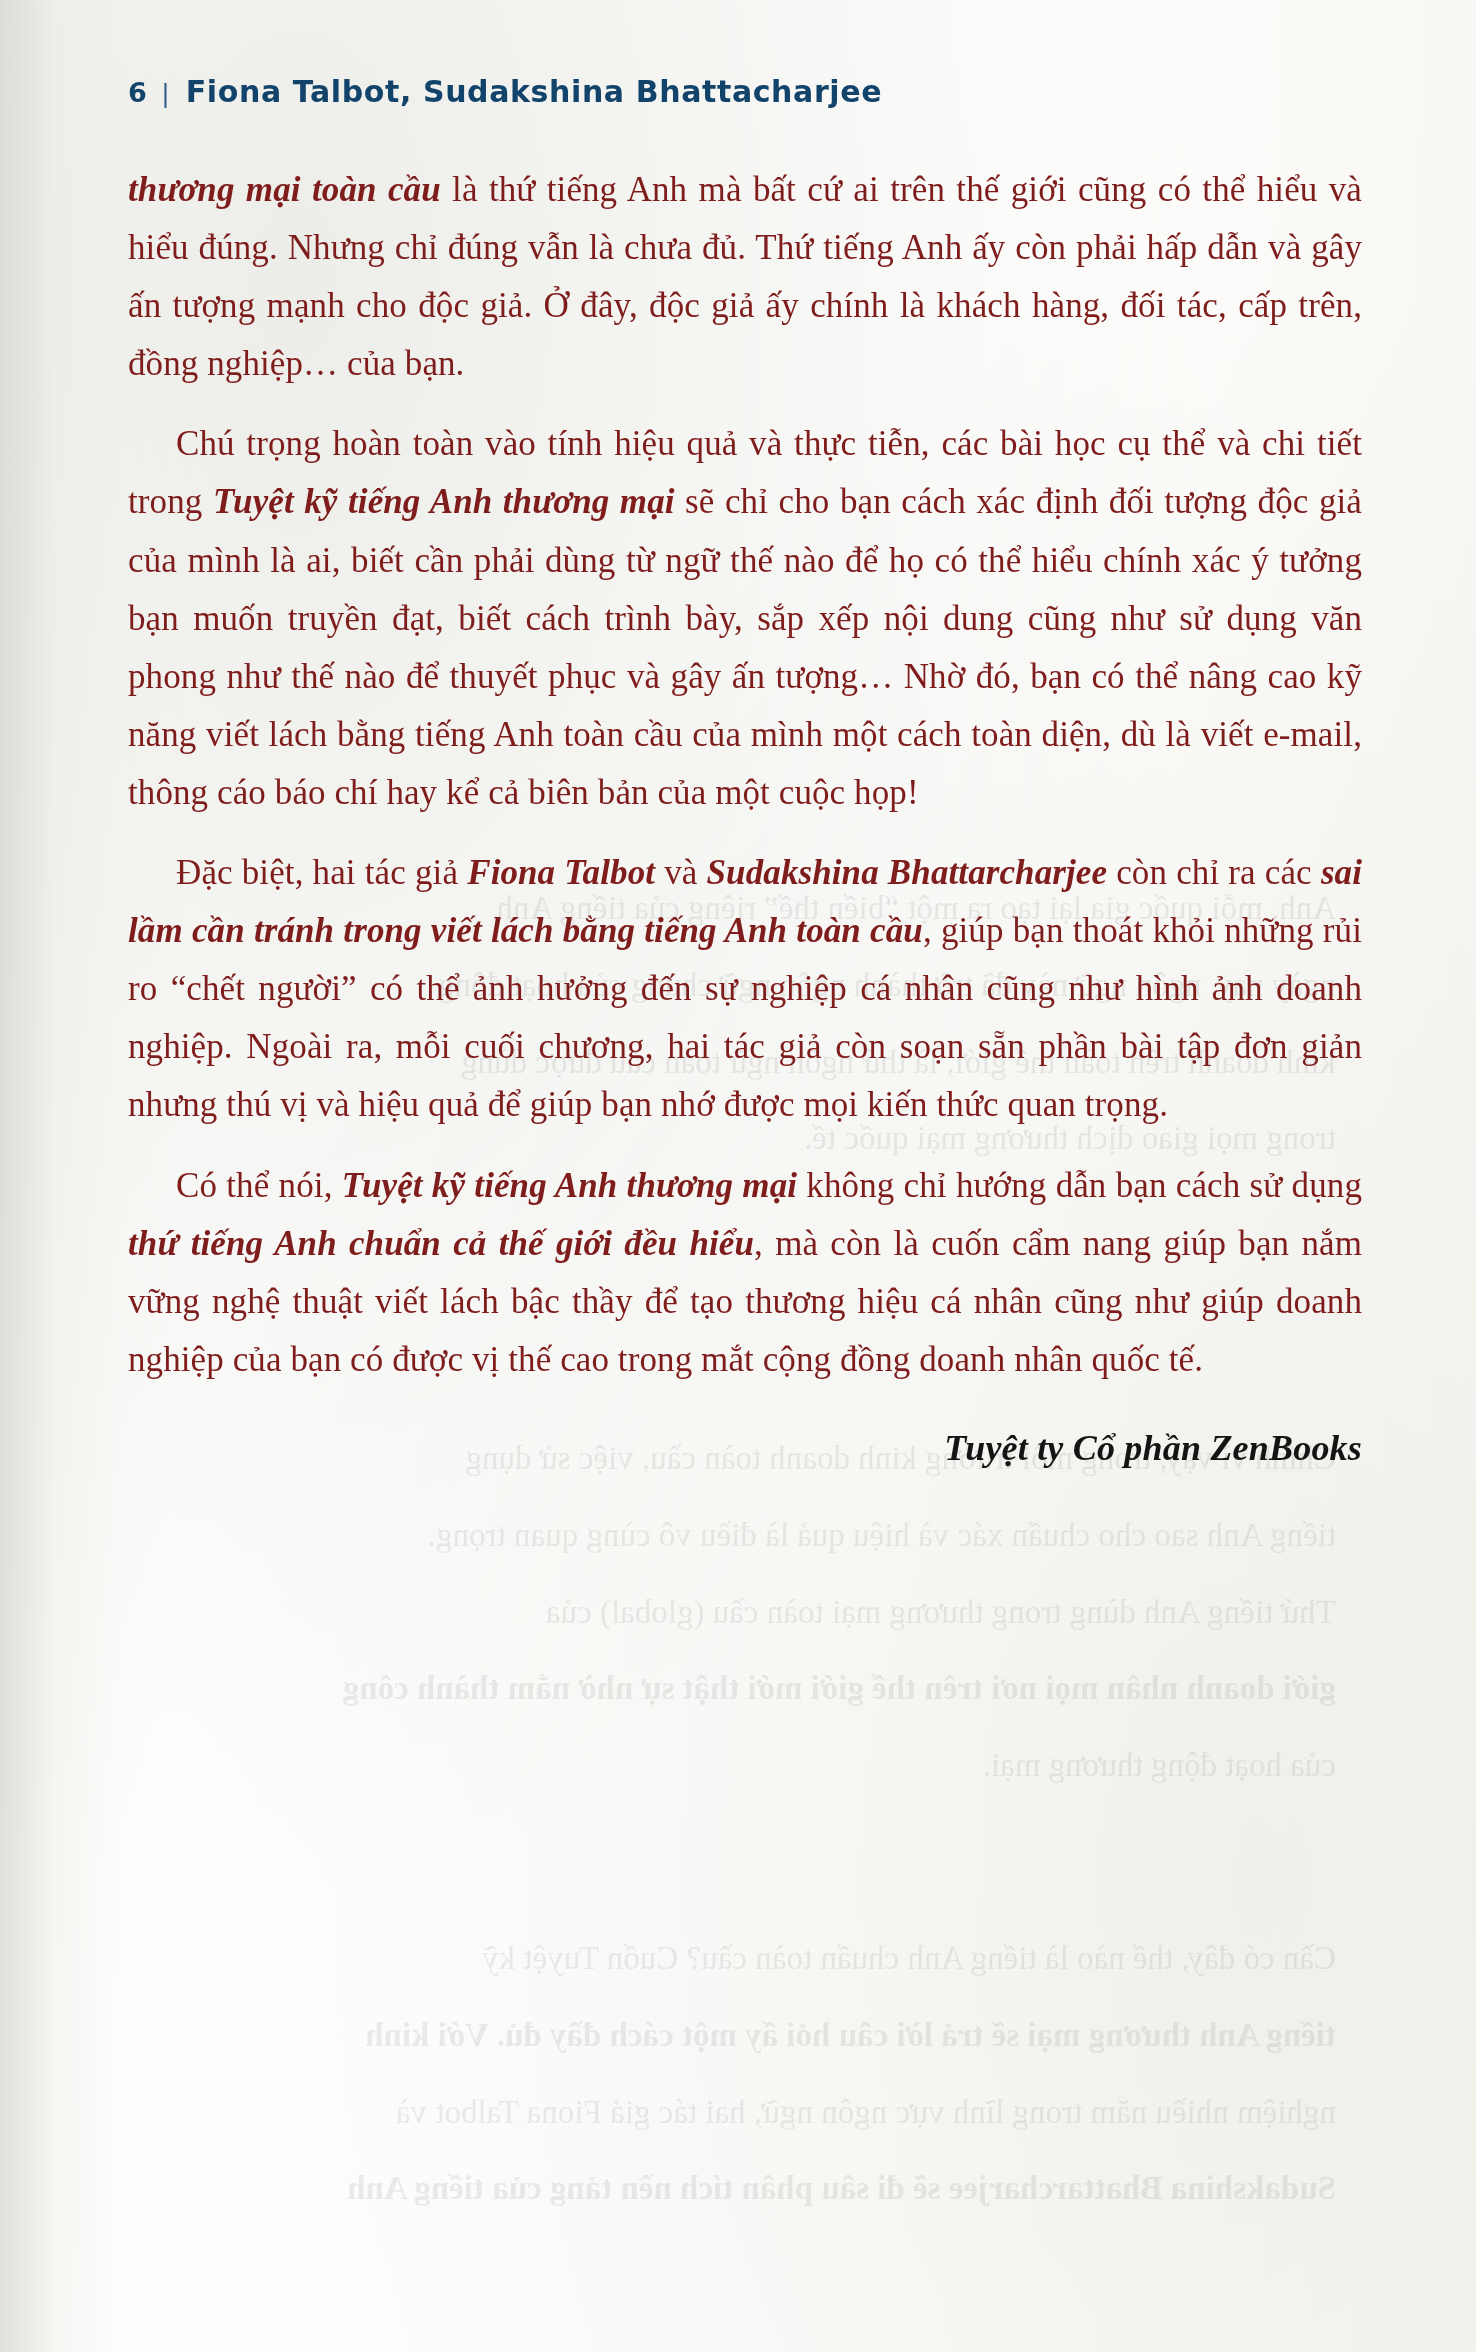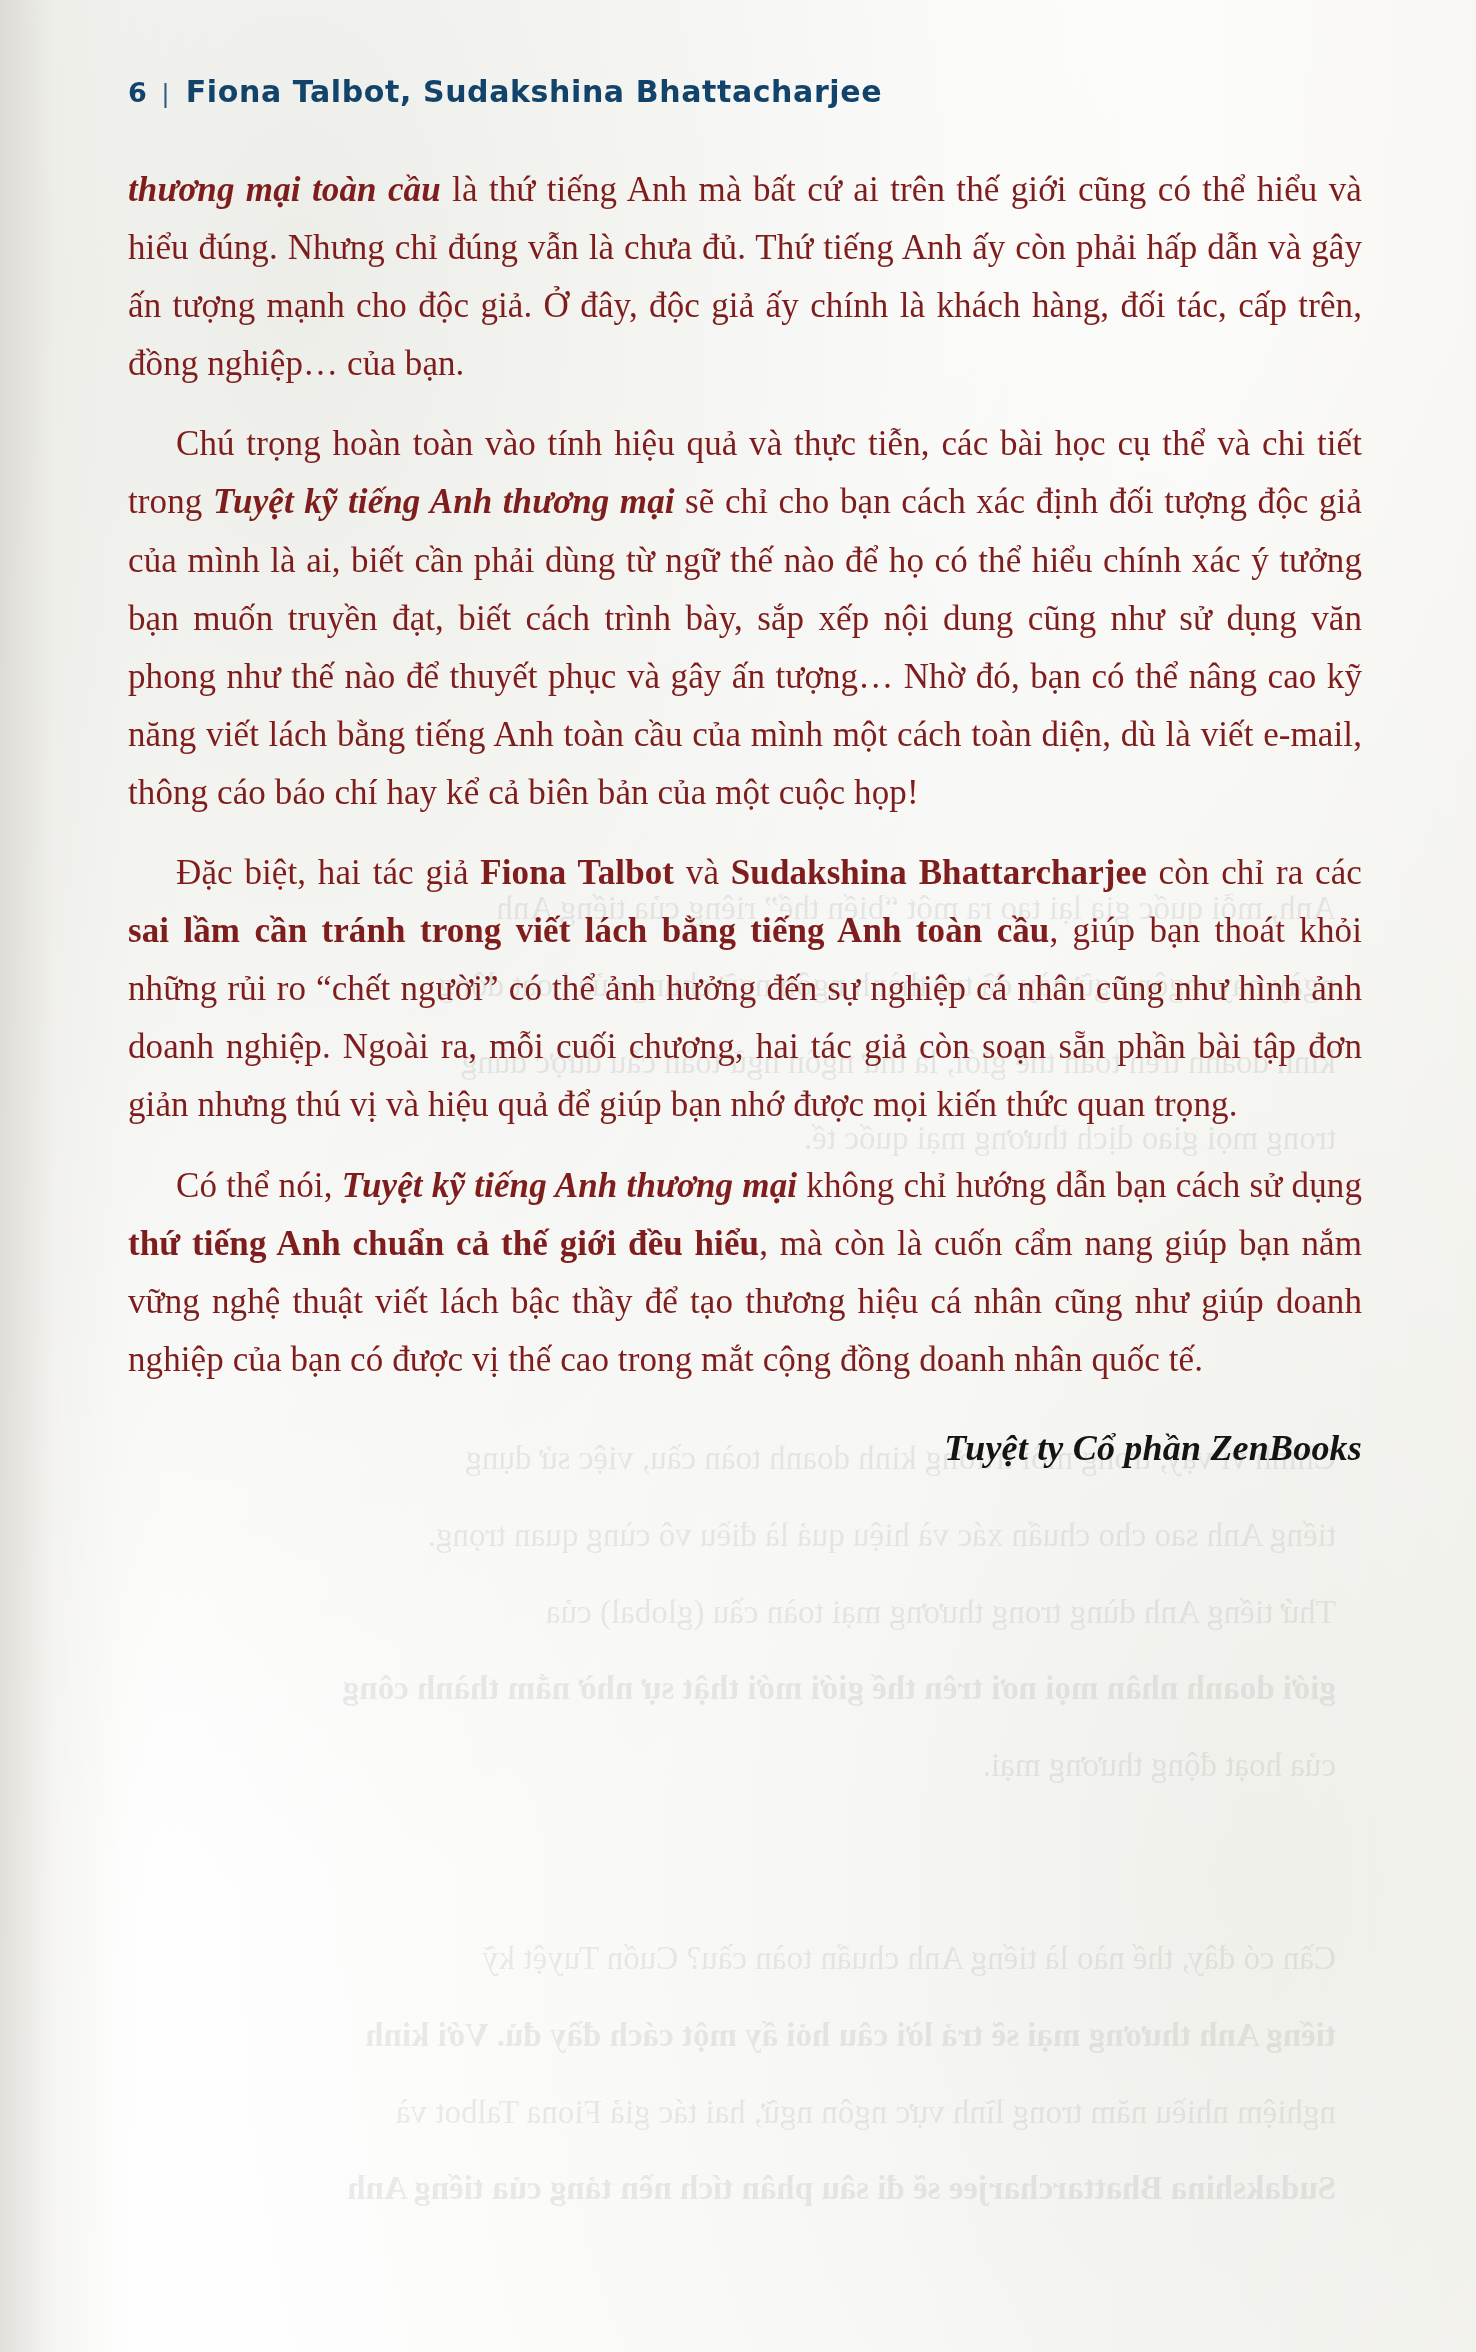--- a/index.html
+++ b/index.html
@@ -85,21 +85,21 @@
     text-justify: inter-word;
     letter-spacing: 0.1px;
   }
   p.para.indent { text-indent: 48px; }
   p.para.tight { margin-bottom: 20px; }
 
   em.bi {
     font-style: italic;
     font-weight: 700;
   }
-  strong.bd { font-weight: 700; }
+  strong.bd { font-weight: 700; font-style: italic; }
 
   .signature {
     margin: 38px 0 0 0;
     text-align: right;
     font-size: 36px;
     font-weight: 700;
     font-style: italic;
     color: #141414;
     letter-spacing: 0.2px;
   }

